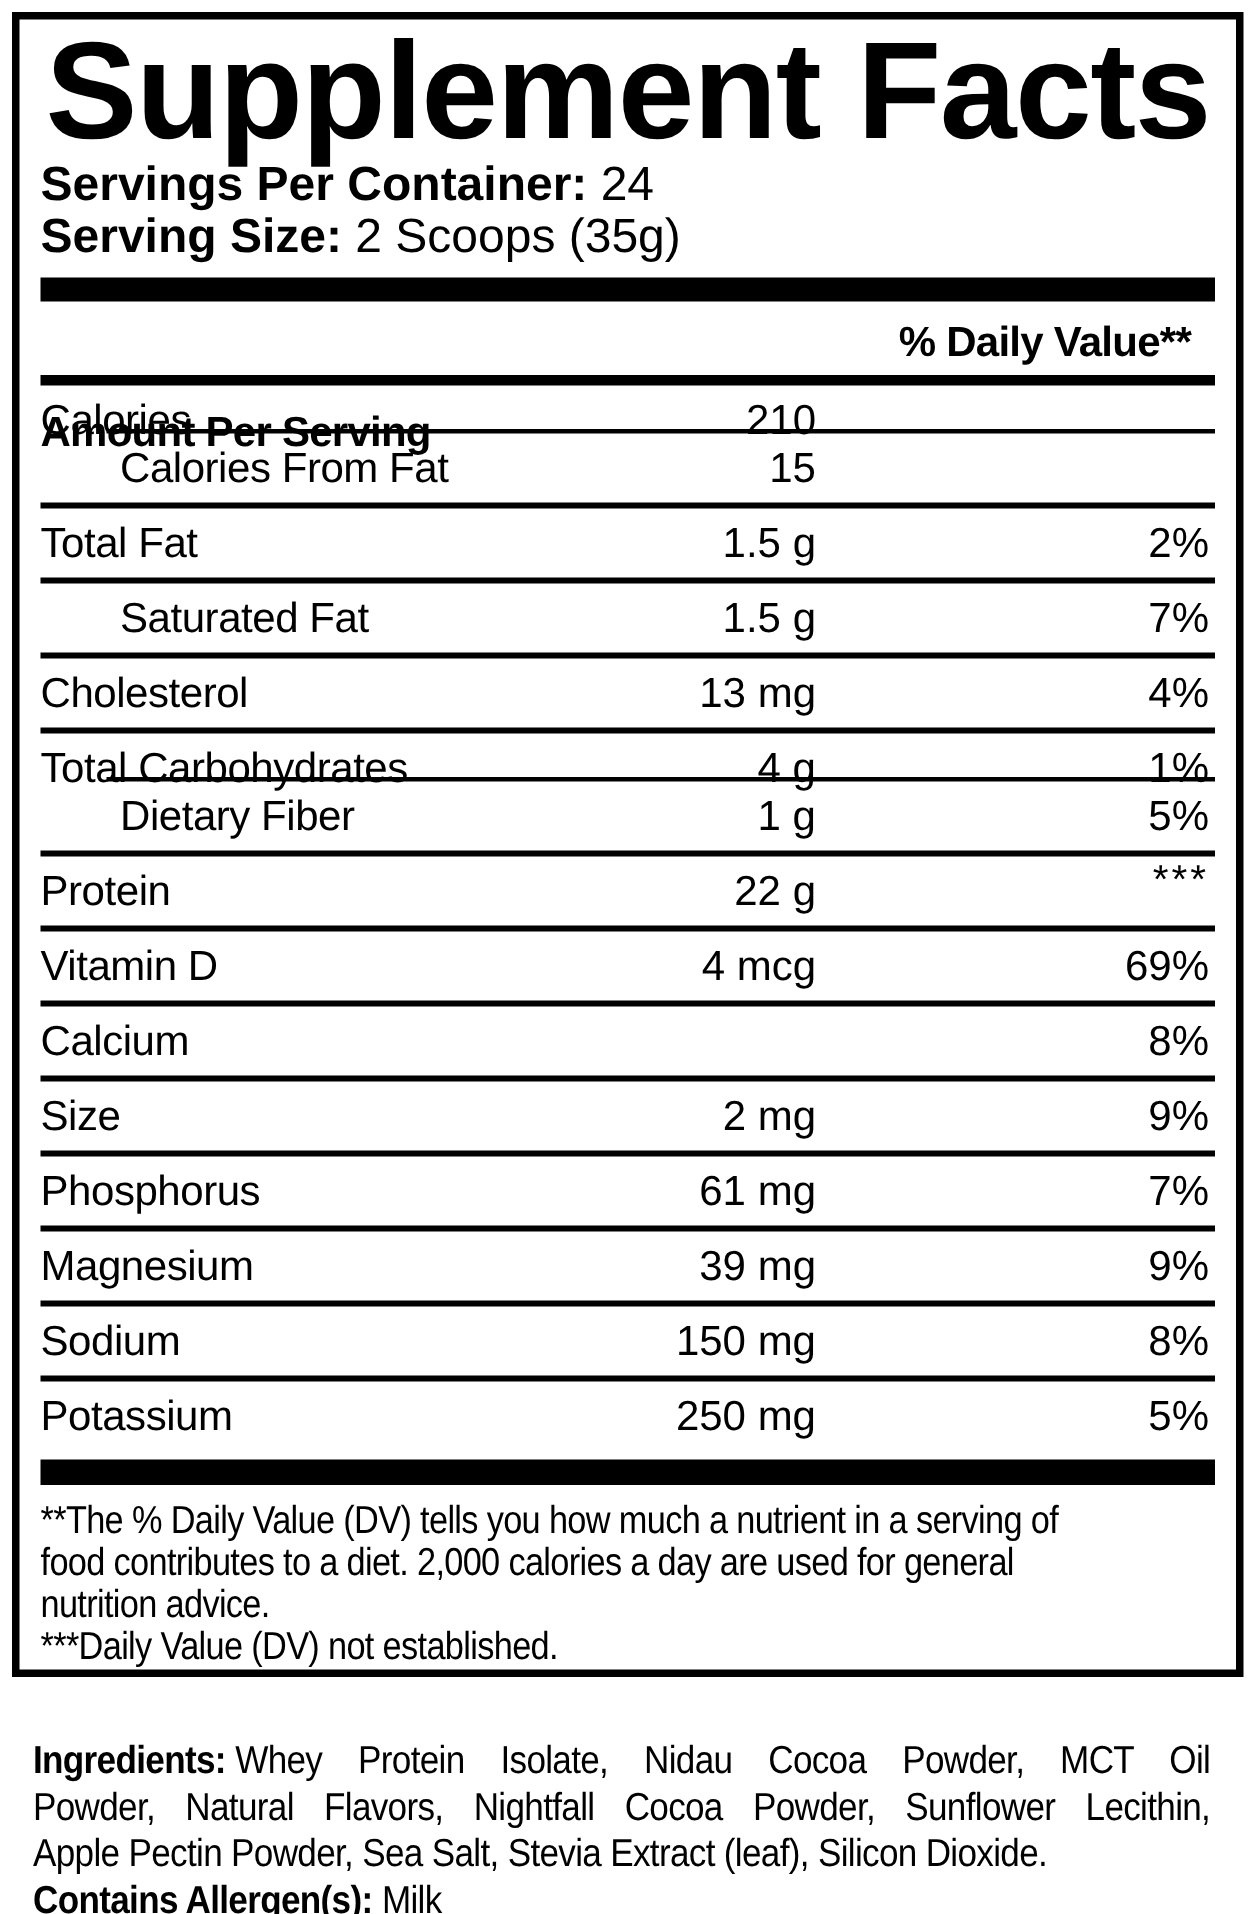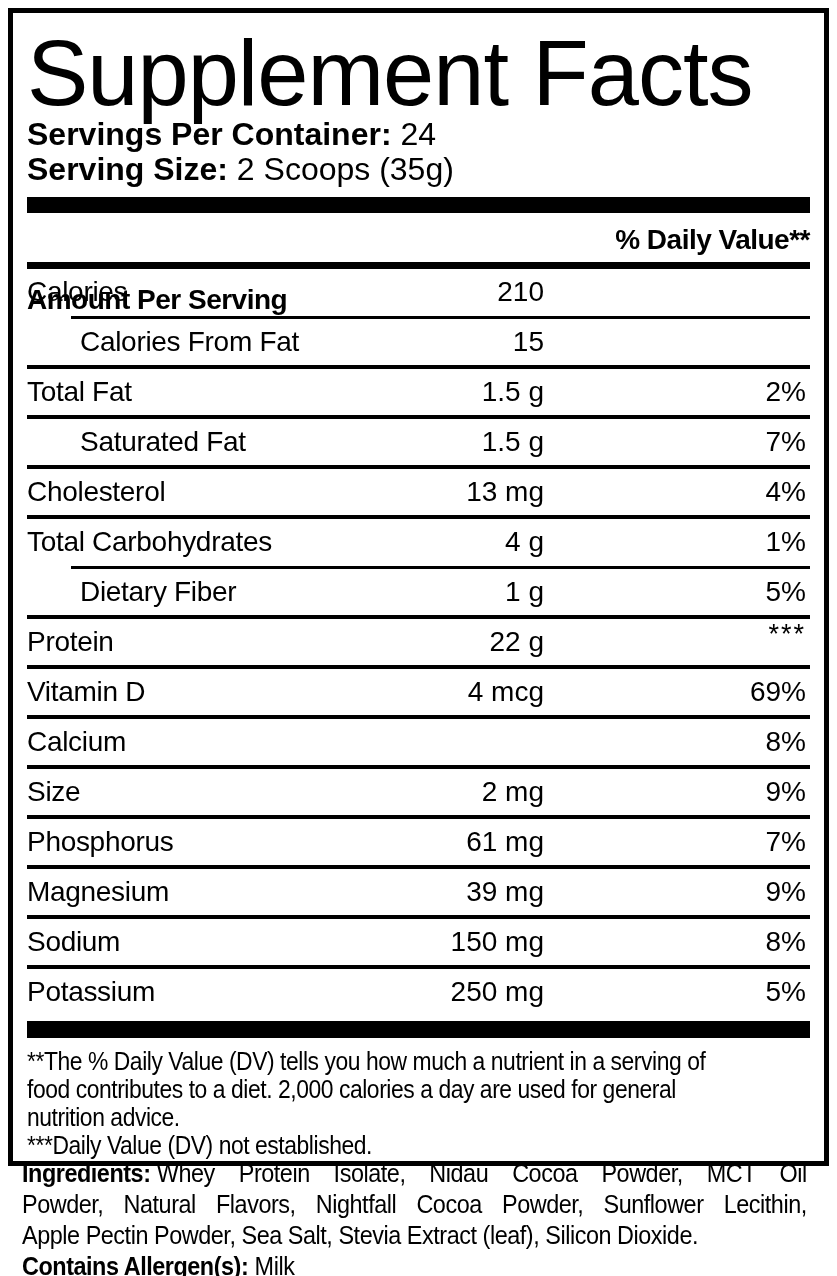--- a/index.html
+++ b/index.html
@@ -16,25 +16,26 @@
     position:absolute;
     left:8px;top:8px;
     width:821px;
     border:5px solid #000;
     box-sizing:border-box;
     padding:0 14px 2px 14px;
     background:#fff;
   }
   .title{
     font-size:92px;
-    font-weight:normal;
+    font-weight:bold;
     letter-spacing:-1px;
     line-height:88px;
-    margin-top:16px;
-    white-space:nowrap;
+    margin-top:4px;
+    white-space:nowrap;
+    text-align:center;
   }
   .serv-line{
     font-size:32px;
     line-height:35px;
     white-space:nowrap;
   }
   .serv-line .lbl{font-weight:bold;}
   .bar{
     background:#000;
     width:100%;
@@ -49,34 +50,34 @@
     font-size:28px;
     border-bottom:7px solid #000;
   }
   .hdr-row .amt-h{
     position:absolute;left:0;top:16px;
     width:517px;
     letter-spacing:-0.5px;
     margin-top:44px;
   }
   .hdr-row .dv-h{
-    position:absolute;right:0;top:0;
+    position:absolute;right:16px;top:0;
     letter-spacing:-0.5px;
   }
   .rows{}
   .row{
     position:relative;
     height:46px;
     line-height:46px;
     font-size:28px;
     border-bottom:4px solid #000;
   }
   .row.sep-indent{
     border-bottom:none;
-    height:50px;
+    height:32px;
   }
   .row.sep-indent::after{
     content:"";
     position:absolute;
     left:44px;right:0;bottom:0;
     height:3px;
     background:#000;
   }
   .row.sep-none{border-bottom:none;}
   .row .name{

